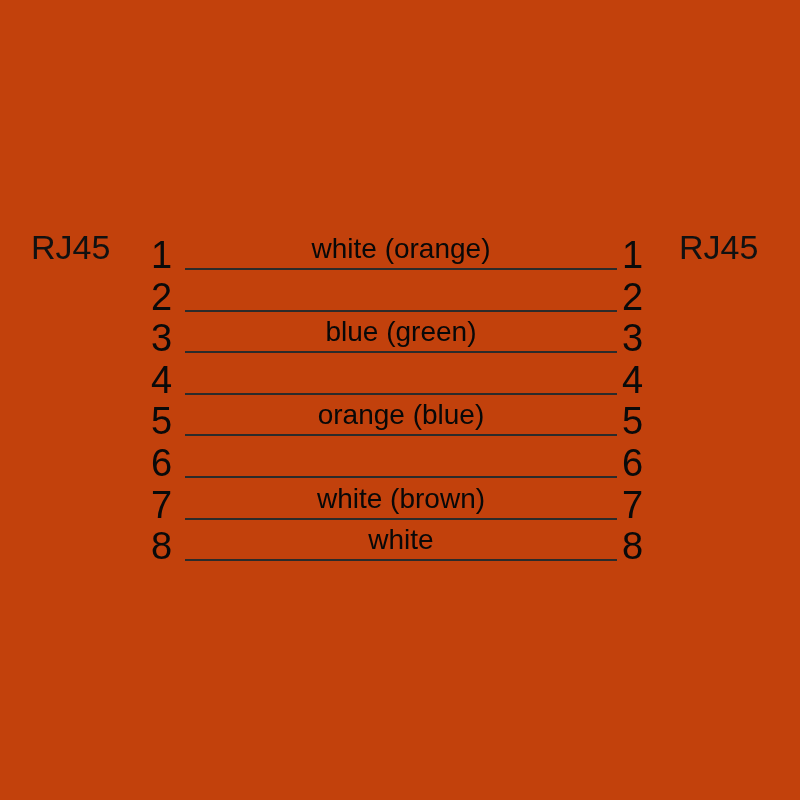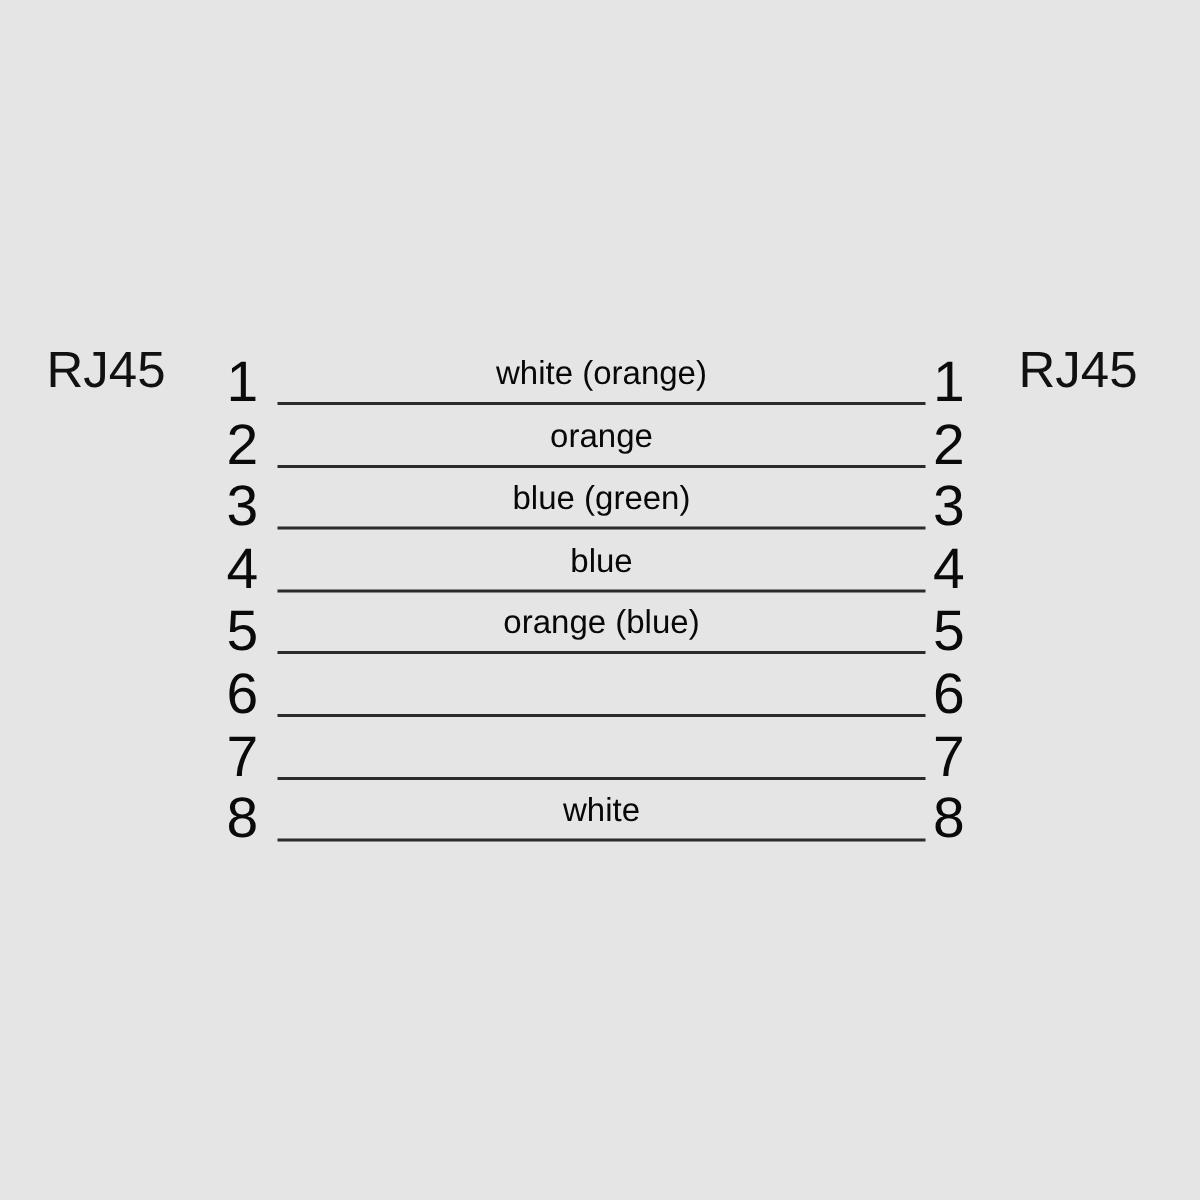--- a/index.html
+++ b/index.html
@@ -9,21 +9,21 @@
     background: #ffffff;
   }
   body {
     font-family: "Liberation Sans", sans-serif;
     color: #000000;
   }
   #diagram {
     position: relative;
     width: 800px;
     height: 800px;
-    background: #e5e5e5;
+    background: #c2410c;
     overflow: hidden;
   }
   .connector-label {
     position: absolute;
     font-size: 34px;
     line-height: 34px;
     color: #111111;
     letter-spacing: 0px;
     white-space: nowrap;
   }
@@ -63,21 +63,21 @@
   .pin-right {
     left: 622px;
     text-align: left;
   }
   .wire-name {
     position: absolute;
     left: 185px;
     width: 432px;
     top: -4px;
     text-align: center;
-    font-size: 22px;
+    font-size: 28px;
     line-height: 34px;
     color: #080808;
     white-space: nowrap;
   }
   .wire-line {
     position: absolute;
     left: 185px;
     width: 432px;
     top: 32px;
     height: 0;
@@ -95,49 +95,48 @@
 
   <div id="wire-table">
       <div class="wire-row" style="top: 236px;">
         <div class="pin-number pin-left">1</div>
         <div class="wire-name">white (orange)</div>
         <div class="wire-line" style="border-top-color: rgb(43, 43, 43);"></div>
         <div class="pin-number pin-right">1</div>
       </div>
       <div class="wire-row" style="top: 277.6px;">
         <div class="pin-number pin-left">2</div>
-        <div class="wire-name">orange</div>
         <div class="wire-line" style="border-top-color: rgb(43, 43, 43);"></div>
         <div class="pin-number pin-right">2</div>
       </div>
       <div class="wire-row" style="top: 319.2px;">
         <div class="pin-number pin-left">3</div>
         <div class="wire-name">blue (green)</div>
         <div class="wire-line" style="border-top-color: rgb(43, 43, 43);"></div>
         <div class="pin-number pin-right">3</div>
       </div>
       <div class="wire-row" style="top: 360.8px;">
         <div class="pin-number pin-left">4</div>
-        <div class="wire-name">blue</div>
         <div class="wire-line" style="border-top-color: rgb(43, 43, 43);"></div>
         <div class="pin-number pin-right">4</div>
       </div>
       <div class="wire-row" style="top: 402.4px;">
         <div class="pin-number pin-left">5</div>
         <div class="wire-name">orange (blue)</div>
         <div class="wire-line" style="border-top-color: rgb(43, 43, 43);"></div>
         <div class="pin-number pin-right">5</div>
       </div>
       <div class="wire-row" style="top: 444px;">
         <div class="pin-number pin-left">6</div>
         <div class="wire-line" style="border-top-color: rgb(43, 43, 43);"></div>
         <div class="pin-number pin-right">6</div>
       </div>
       <div class="wire-row" style="top: 485.6px;">
         <div class="pin-number pin-left">7</div>
+        <div class="wire-name">white (brown)</div>
         <div class="wire-line" style="border-top-color: rgb(43, 43, 43);"></div>
         <div class="pin-number pin-right">7</div>
       </div>
       <div class="wire-row" style="top: 527.2px;">
         <div class="pin-number pin-left">8</div>
         <div class="wire-name">white</div>
         <div class="wire-line" style="border-top-color: rgb(43, 43, 43);"></div>
         <div class="pin-number pin-right">8</div>
       </div>
     </div>

